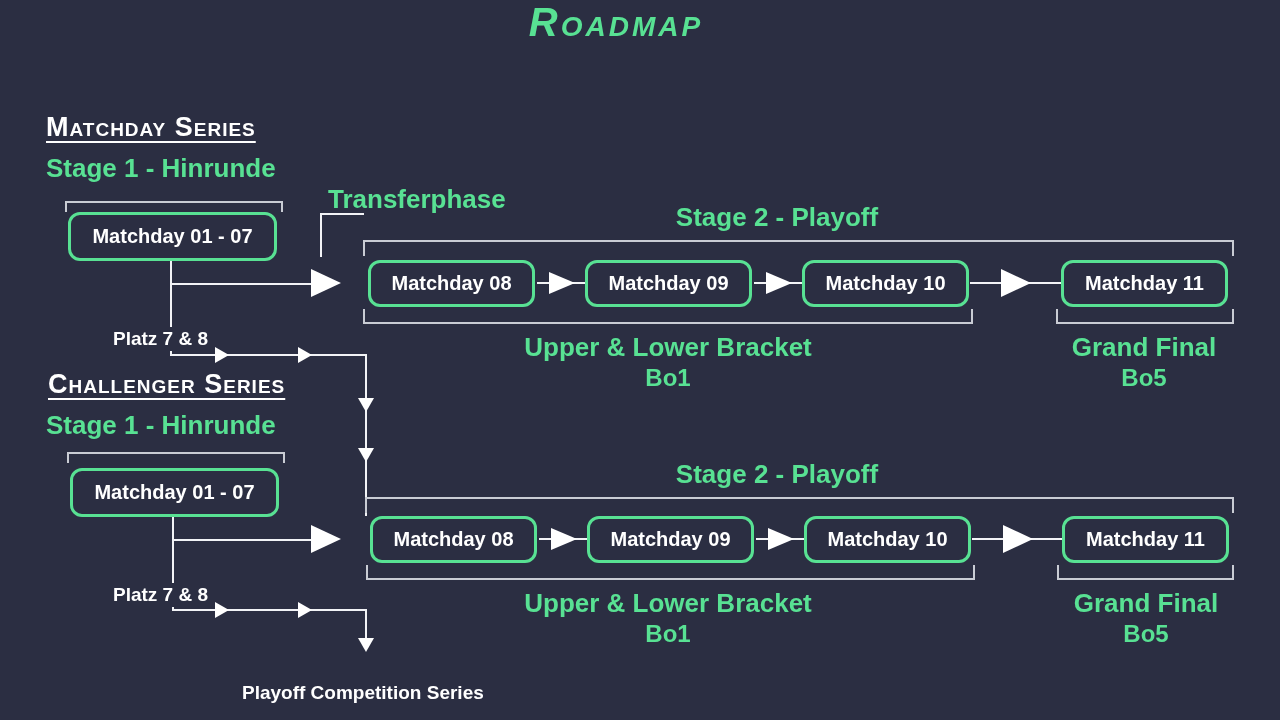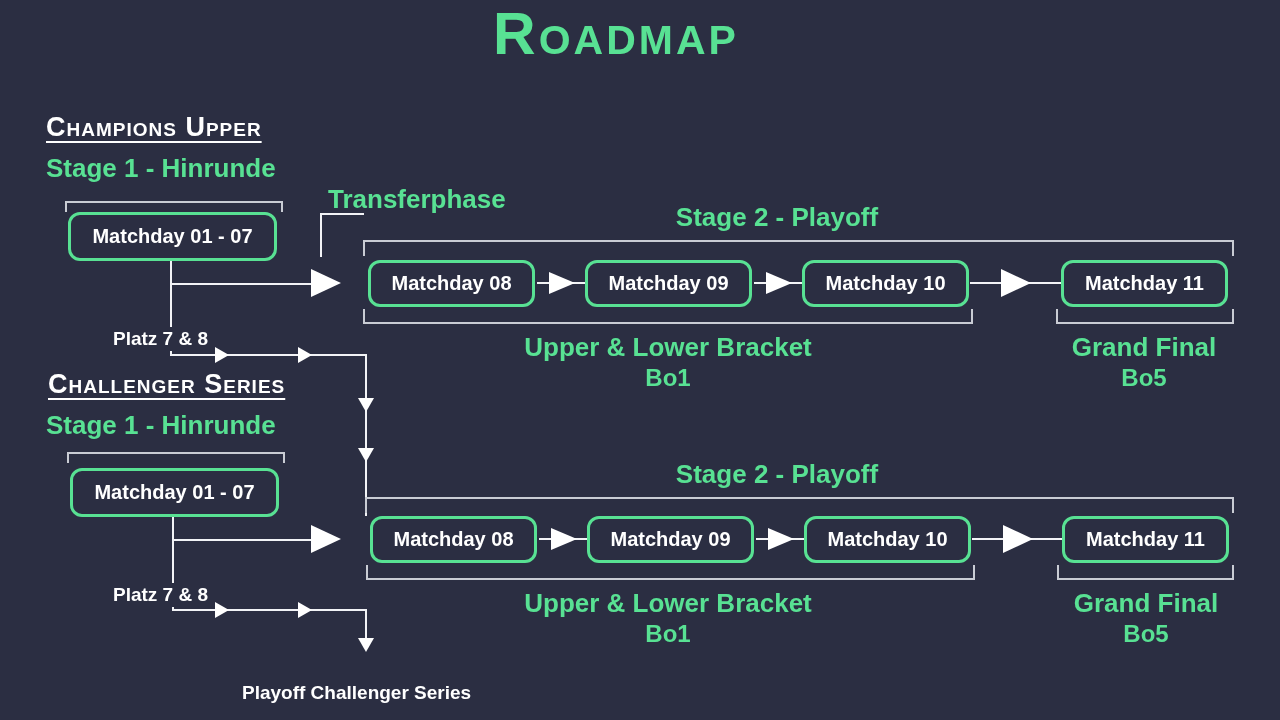--- a/index.html
+++ b/index.html
@@ -17,22 +17,22 @@
   }
   .abs{position:absolute;}
   .glabel{color:var(--accent);font-weight:700;white-space:nowrap;}
   .wlabel{color:var(--white);font-weight:700;white-space:nowrap;margin-top:28px;}
   .heading{
     font-size:27px;font-weight:800;color:var(--white);
     font-variant:small-caps;letter-spacing:1px;white-space:nowrap;
     text-decoration:underline;text-decoration-thickness:2px;text-underline-offset:5px;
   }
   .title{
-    font-size:59px;font-weight:800;color:var(--accent);
-    font-variant:small-caps;letter-spacing:3px;text-align:center;
+    font-size:40px;font-weight:800;color:var(--accent);
+    font-variant:small-caps;letter-spacing:3px;text-align:center;font-style:italic;
   }
   .stage-label{font-size:26px;}
   .box{
     border:3px solid var(--accent);border-radius:12px;
     display:flex;align-items:center;justify-content:center;
     color:var(--white);font-weight:700;font-size:20px;white-space:nowrap;
     box-sizing:border-box;background:var(--bg);
   }
   .bracket-top{border:2px solid var(--line);border-bottom:none;box-sizing:border-box;}
   .bracket-bottom{border:2px solid var(--line);border-top:none;box-sizing:border-box;}
@@ -48,21 +48,21 @@
   .platz{font-size:19px;background:var(--bg);padding:1px 5px;}
 </style>
 </head>
 <body>
 
 <div id="canvas">
 
   <div class="abs title" style="left:0;top:40;width:1232px;">Roadmap</div>
 
   <div>
-    <div class="abs heading" style="left:46px;top:112px;">Champions Upper</div>
+    <div class="abs heading" style="left:46px;top:112px;">Matchday Series</div>
     <div class="abs glabel stage-label" style="left:46px;top:153px;">Stage 1 - Hinrunde</div>
 
     <div class="abs bracket-top" style="left:65px;top:201px;width:218px;height:11px;"></div>
     <div class="abs box" style="left:68px;top:212px;width:209px;height:49px;">Matchday 01 - 07</div>
 
     <div class="abs glabel" style="left:328px;top:184px;font-size:26px;">Transferphase</div>
     <div class="abs corner-tl" style="left:320px;top:213px;width:44px;height:44px;"></div>
 
     <div class="abs vline" style="left:170px;top:261px;height:95px;"></div>
     <div class="abs hline" style="left:171px;top:283px;width:141px;"></div>
@@ -110,21 +110,21 @@
     <div class="abs vline" style="left:172px;top:517px;height:94px;"></div>
     <div class="abs hline" style="left:173px;top:539px;width:139px;"></div>
     <div class="abs tri r-big" style="left:311px;top:525px;"></div>
 
     <div class="abs wlabel platz" style="left:108px;top:555px;">Platz 7 &amp; 8</div>
     <div class="abs hline" style="left:172px;top:609px;width:195px;"></div>
     <div class="abs tri r-tiny" style="left:215px;top:602px;"></div>
     <div class="abs tri r-tiny" style="left:298px;top:602px;"></div>
     <div class="abs vline" style="left:365px;top:609px;height:30px;"></div>
     <div class="abs tri d-tiny" style="left:358px;top:638px;"></div>
-    <div class="abs wlabel" style="left:242px;top:654px;font-size:19px;">Playoff Challenger Series</div>
+    <div class="abs wlabel" style="left:242px;top:654px;font-size:19px;">Playoff Competition Series</div>
 
     <div class="abs glabel stage-label center-x" style="left:777px;top:459px;">Stage 2 - Playoff</div>
     <div class="abs bracket-top" style="left:365px;top:497px;width:869px;height:16px;"></div>
 
     <div class="abs box" style="left:370px;top:516px;width:167px;height:47px;">Matchday 08</div>
     <div class="abs box" style="left:587px;top:516px;width:167px;height:47px;">Matchday 09</div>
     <div class="abs box" style="left:804px;top:516px;width:167px;height:47px;">Matchday 10</div>
     <div class="abs box" style="left:1062px;top:516px;width:167px;height:47px;">Matchday 11</div>
 
     <div class="abs hline" style="left:539px;top:538px;width:48px;"></div>

